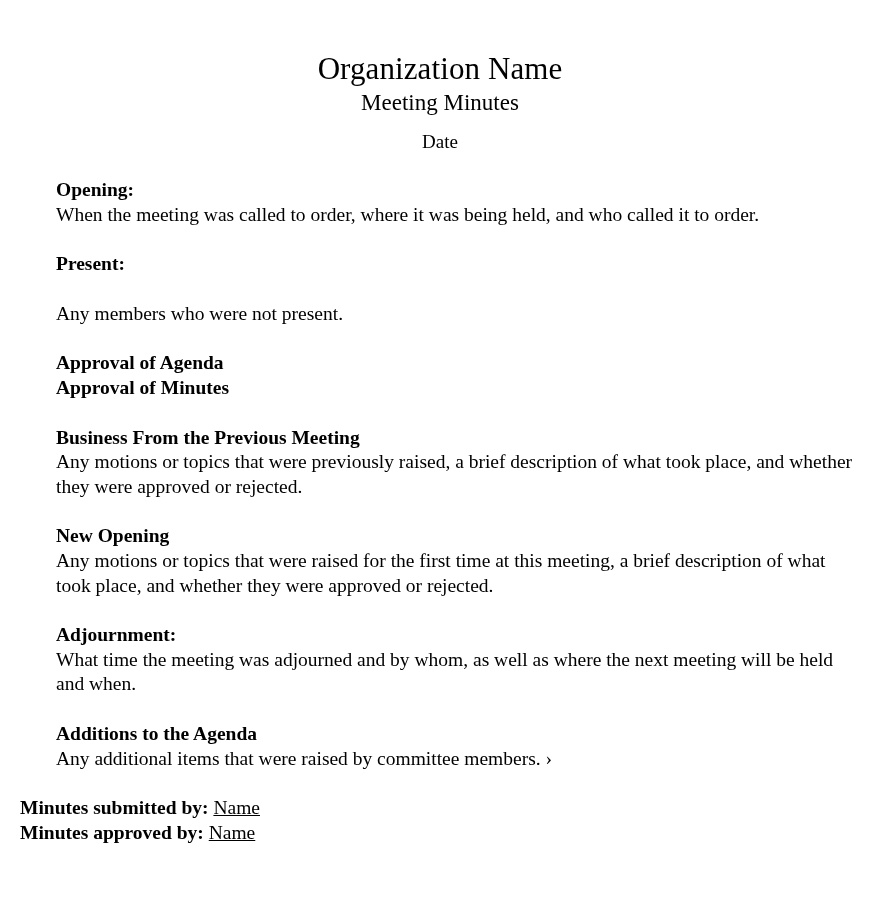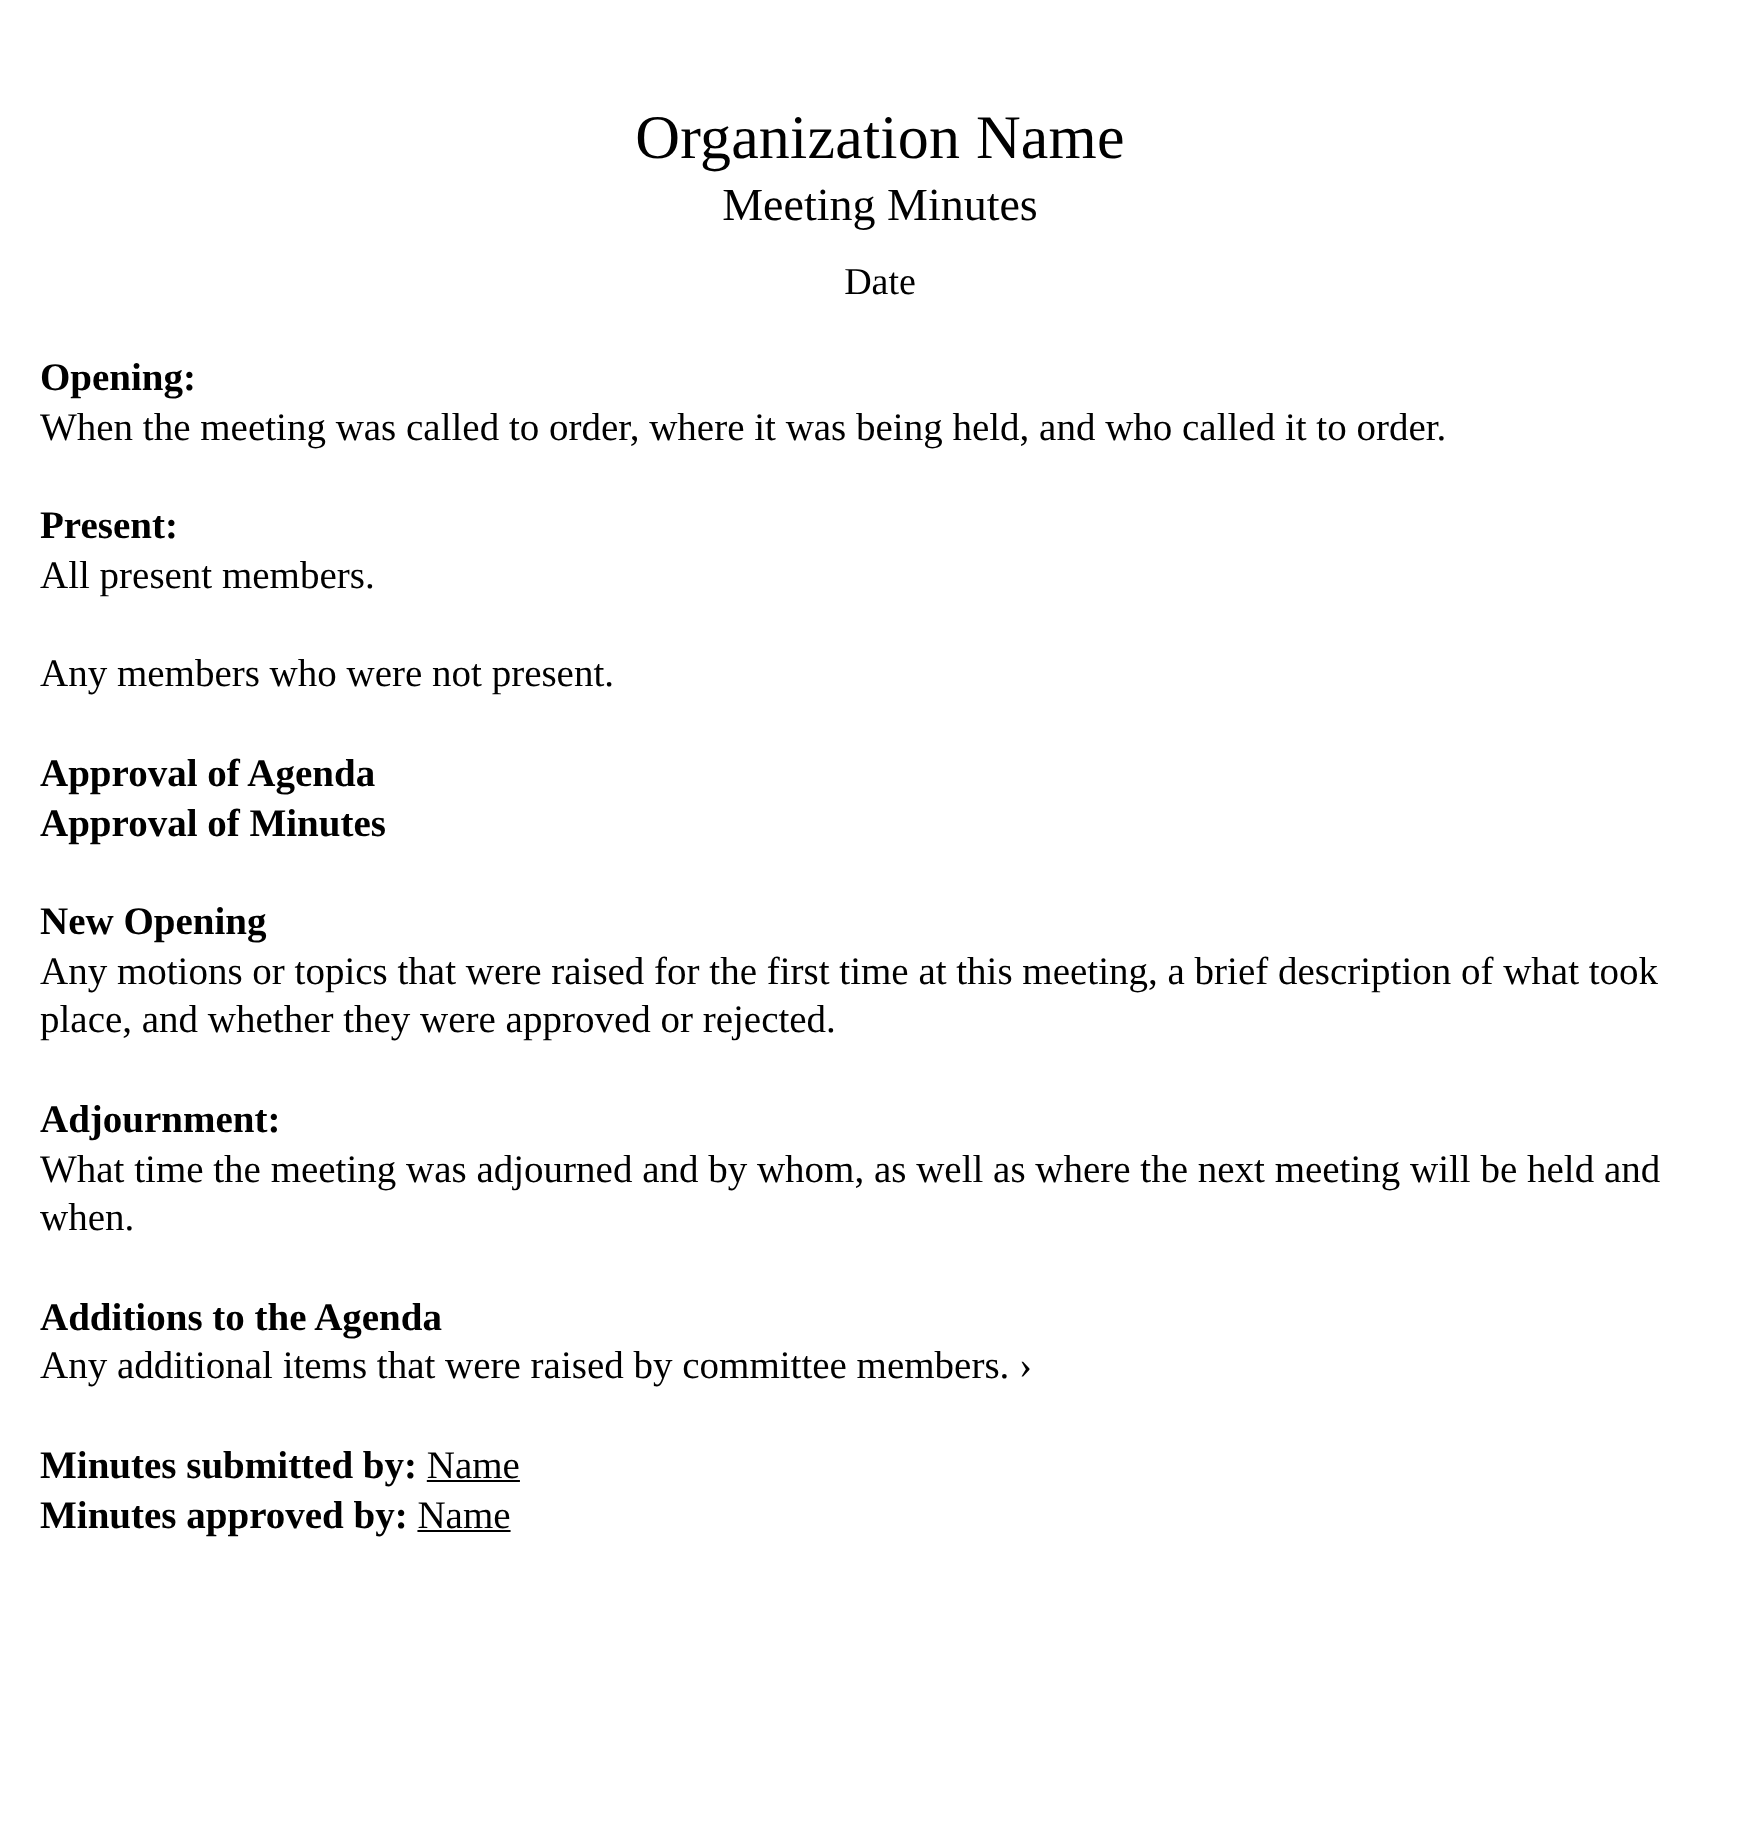--- a/index.html
+++ b/index.html
@@ -48,20 +48,21 @@
     font-weight: normal;
     margin: 12px;
   }
 
   
   .doc-body {
     margin-top: 23px;
   }
   .section {
     margin-bottom: 25px;
+    margin-left: 36px;
   }
   .section.tight {
     margin-bottom: 25px;
   }
   .section-heading {
     font-size: 19.5px;
     line-height: 24.6px;
     font-weight: bold;
     margin: 0;
   }
@@ -104,32 +105,35 @@
 
   <div class="doc-body">
 
     <div class="section">
       <p class="section-heading">Opening:</p>
       <p class="section-text">When the meeting was called to order, where it was being held, and who called it to order.</p>
     </div>
 
     <div class="section">
       <p class="section-heading">Present:</p>
-      <p class="section-text">All present members.</p>
     </div>
 
     <div class="section">
       <p class="section-text">Any members who were not present.</p>
     </div>
 
     <div class="section tight">
       <p class="section-heading">Approval of Agenda</p>
       <p class="section-heading">Approval of Minutes</p>
     </div>
 
+    <div class="section">
+      <p class="section-heading">Business From the Previous Meeting</p>
+      <p class="section-text">Any motions or topics that were previously raised, a brief description of what took place, and whether they were approved or rejected.</p>
+    </div>
 
     <div class="section">
       <p class="section-heading">New Opening</p>
       <p class="section-text">Any motions or topics that were raised for the first time at this meeting, a brief description of what took place, and whether they were approved or rejected.</p>
     </div>
 
     <div class="section">
       <p class="section-heading">Adjournment:</p>
       <p class="section-text">What time the meeting was adjourned and by whom, as well as where the next meeting will be held and when.</p>
     </div>

